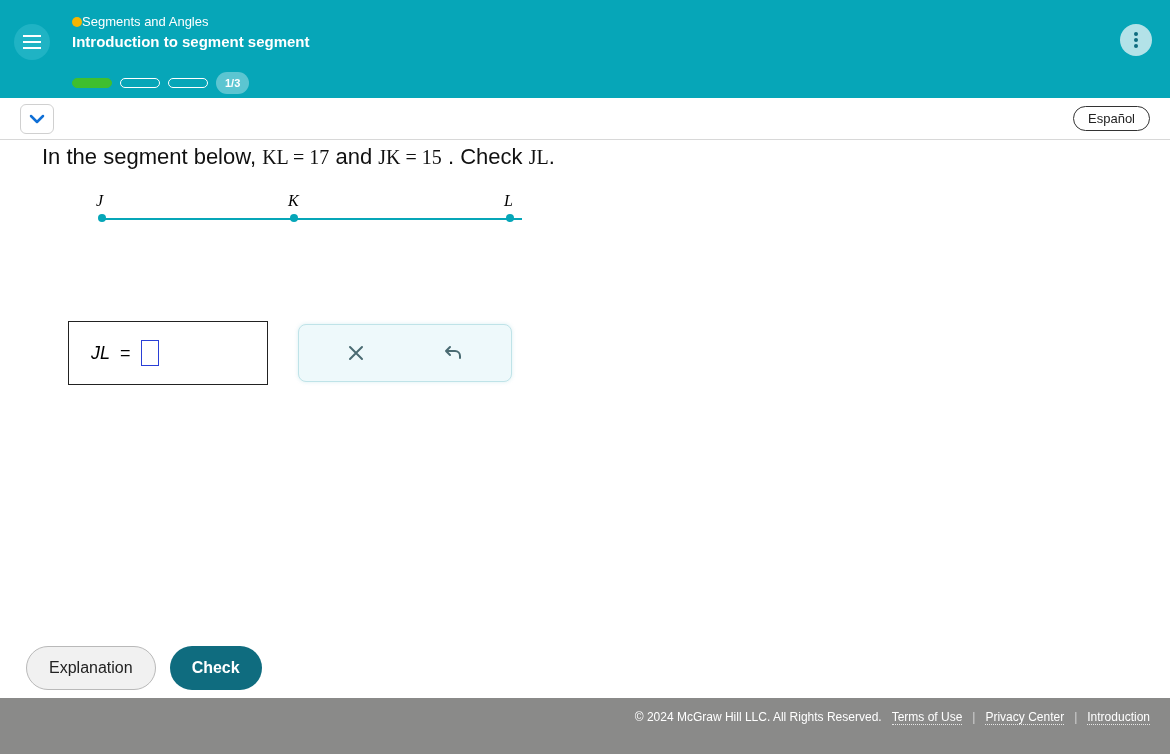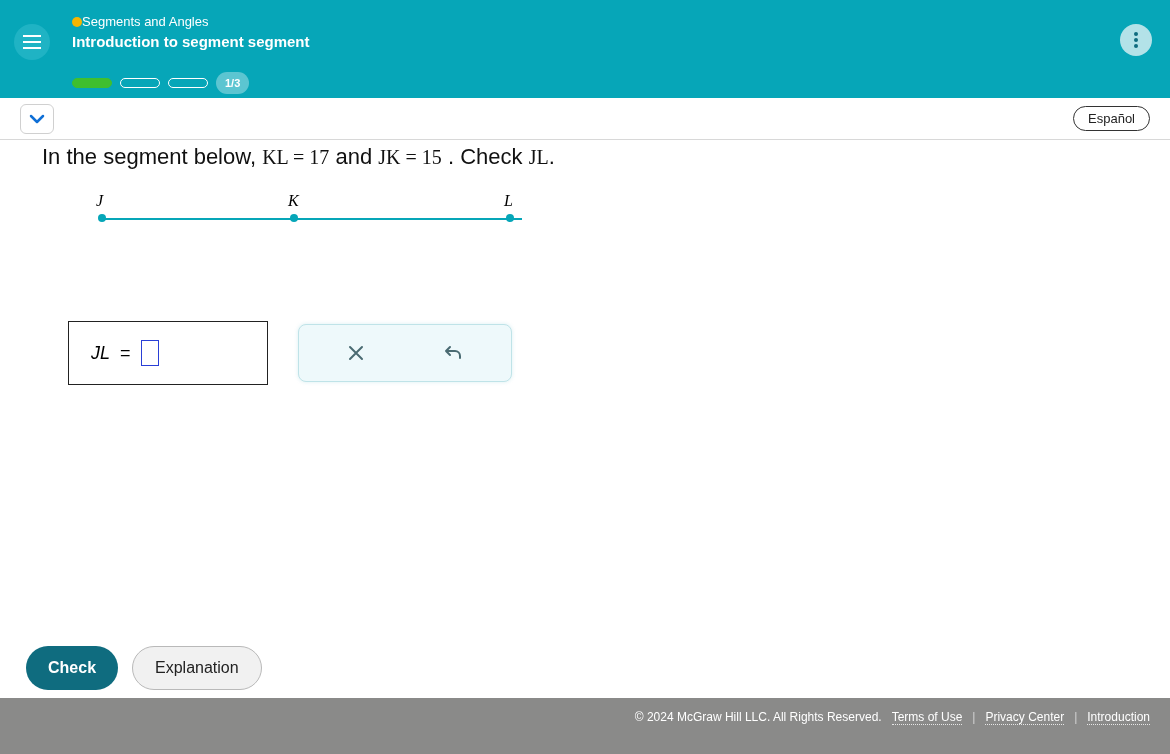--- a/index.html
+++ b/index.html
@@ -116,22 +116,22 @@
       </button>
       <button>
         <svg width="20" height="20" viewBox="0 0 20 20">
             <path d="M6 4l-4 4 4 4M2 8h9a5 5 0 0 1 5 5v2" fill="none" stroke="#4a6b72" stroke-width="2" stroke-linecap="round" stroke-linejoin="round"></path>
           </svg>
       </button>
     </div>
   </div>
 
   <div class="btns">
+    <button class="btn exp">Explanation</button>
     <button class="btn chk">Check</button>
-    <button class="btn exp">Explanation</button>
   </div>
 </div>
 
 <div class="ftr">
   <span>© 2024 McGraw Hill LLC. All Rights Reserved.</span>
   <a>Terms of Use</a>
   <span class="sep">|</span>
   <a>Privacy Center</a>
   <span class="sep">|</span>
   <a>Introduction</a>

